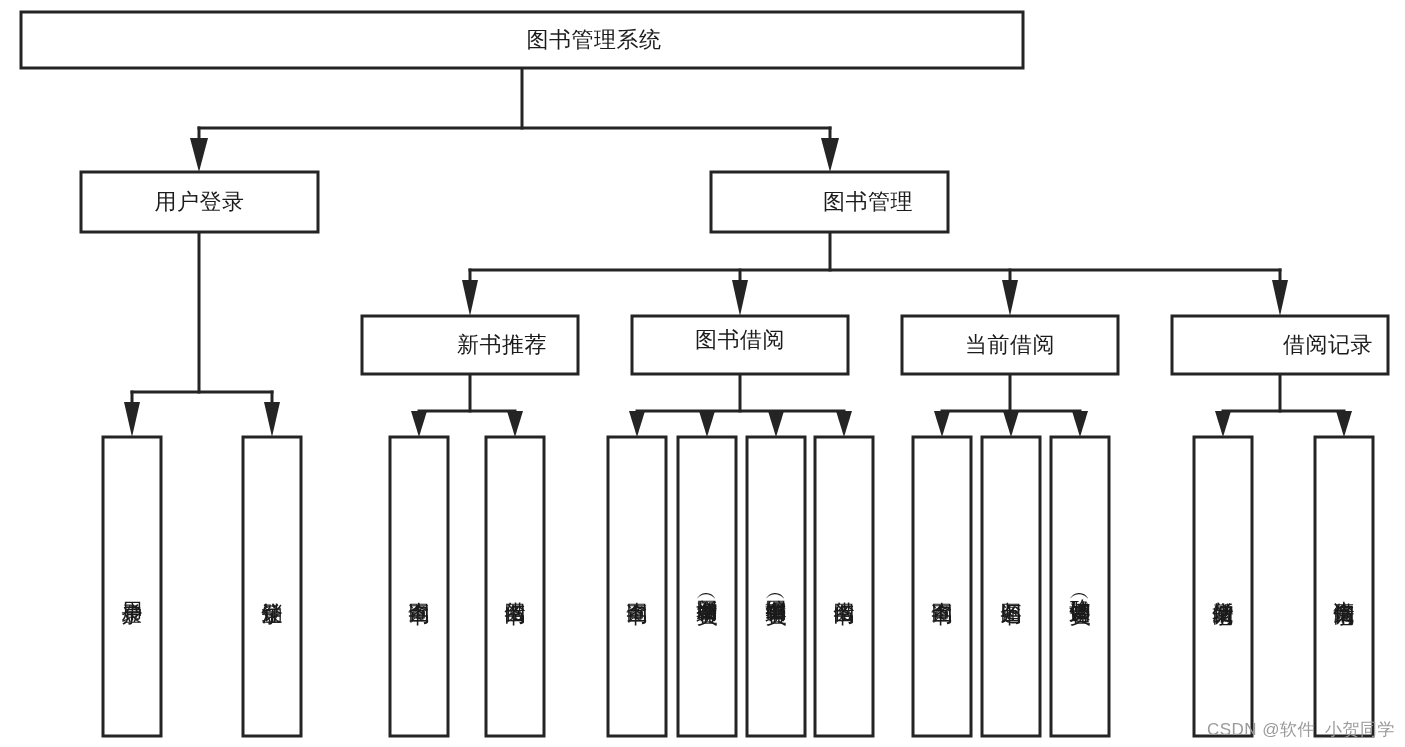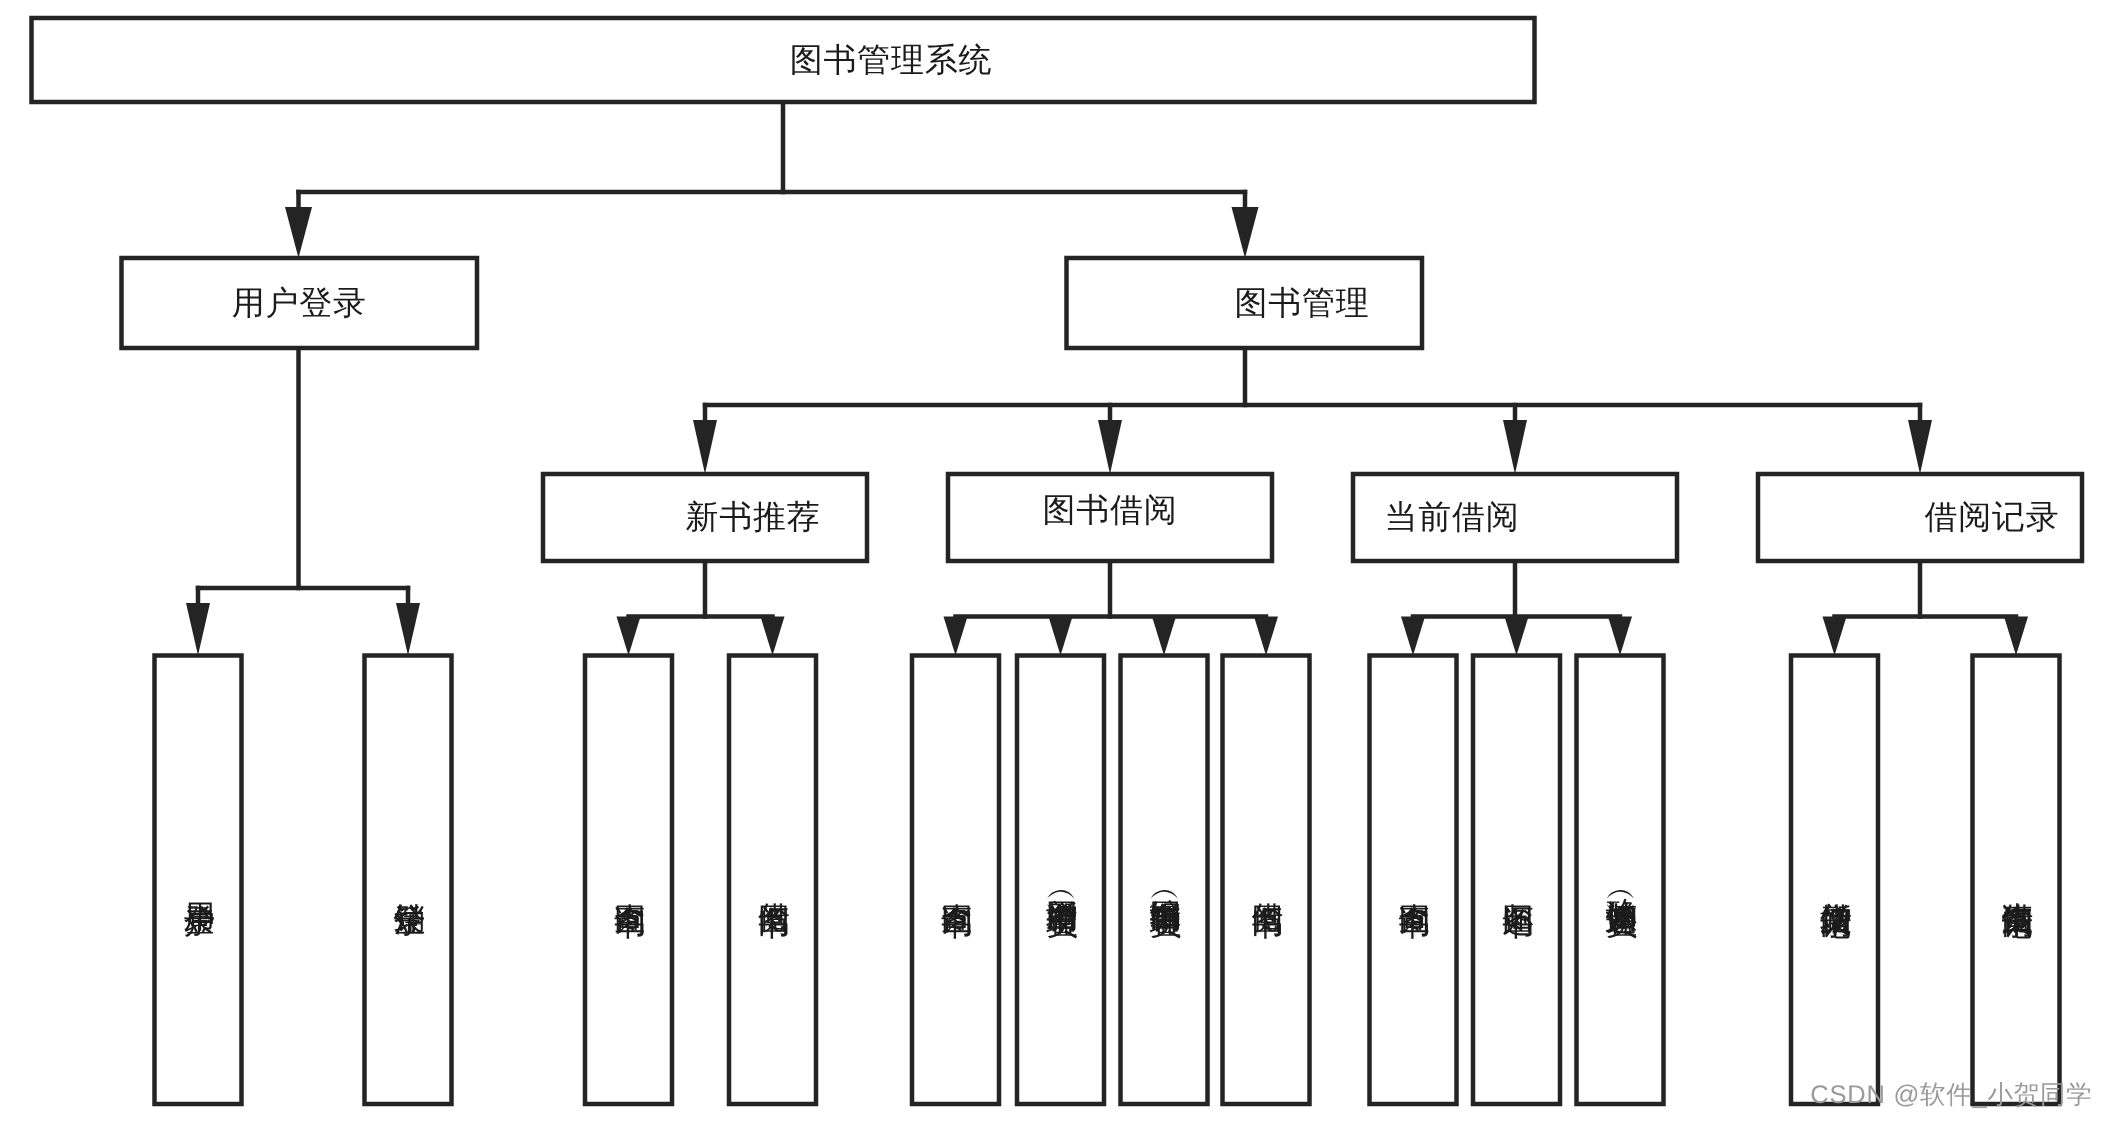--- a/index.html
+++ b/index.html
@@ -174,21 +174,21 @@
       <rect class="node-box" x="1194" y="437" width="58" height="299"></rect>
       <rect class="node-box" x="1315" y="437" width="58" height="299"></rect>
     </g>
   </svg>
 
   <div class="node-label horizontal" style="left:25px;  top:12px;  width:1082px; height:56px;padding-left:28px;">图书管理系统</div>
   <div class="node-label horizontal" style="left:81px;  top:172px; width:237px;  height:60px;">用户登录</div>
   <div class="node-label horizontal" style="left:711px; top:172px; width:274px;  height:60px;margin-left:20px;">图书管理</div>
   <div class="node-label horizontal" style="left:362px; top:316px; width:216px;  height:58px;padding-left:32px;">新书推荐</div>
   <div class="node-label horizontal" style="left:632px; top:316px; width:216px;  height:48px;">图书借阅</div>
-  <div class="node-label horizontal" style="left:860px; top:316px; width:216px;  height:58px;">当前借阅</div>
+  <div class="node-label horizontal" style="left:902px; top:316px; width:216px;  height:58px;">当前借阅</div>
   <div class="node-label horizontal" style="left:1172px;top:316px; width:216px;  height:58px;margin-left:48px;">借阅记录</div>
 
   <div class="node-label vertical" style="left:103px; top:437px; width:58px; height:299px;">用户登录</div>
   <div class="node-label vertical" style="left:243px; top:437px; width:58px; height:299px;">注销登录</div>
 
   <div class="node-label vertical" style="left:390px; top:437px; width:58px; height:299px;">查询图书</div>
   <div class="node-label vertical" style="left:486px; top:437px; width:58px; height:299px;">借阅图书</div>
 
   <div class="node-label vertical" style="left:608px; top:437px; width:58px; height:299px;">查询图书</div>
   <div class="node-label vertical" style="left:678px; top:437px; width:58px; height:299px;">新增图书（管理员）</div>

